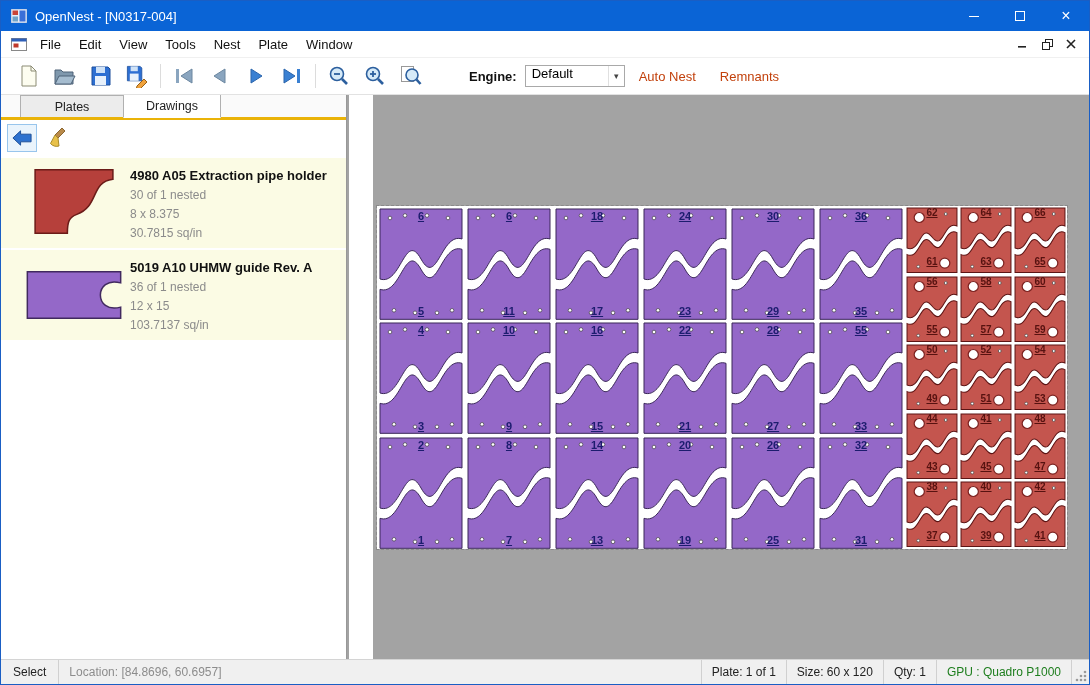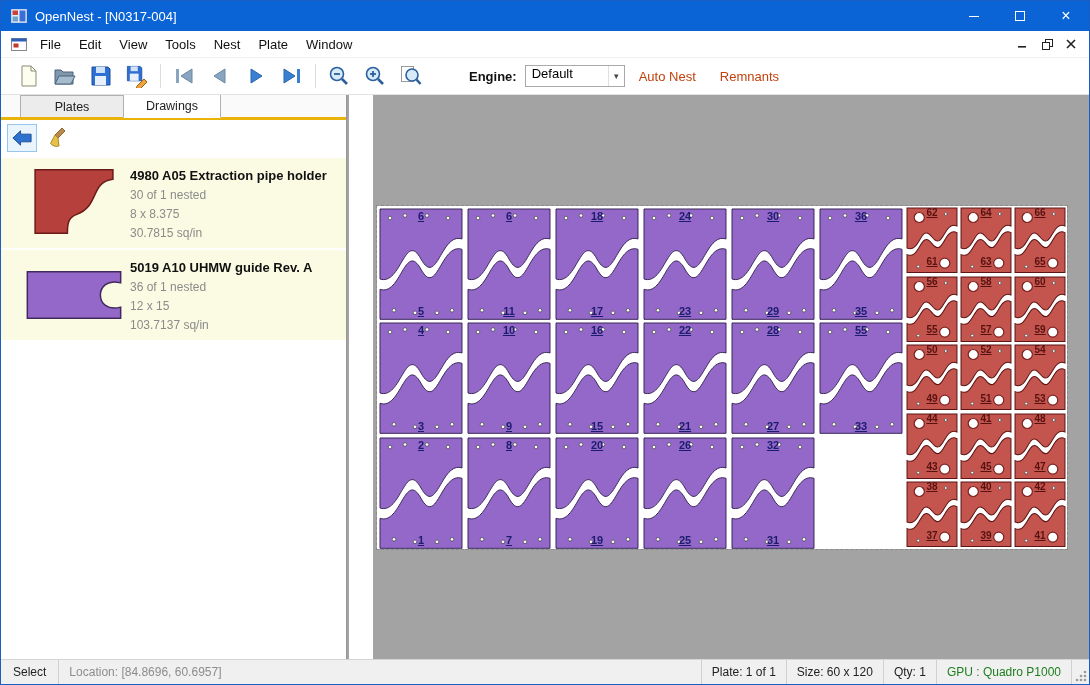--- a/index.html
+++ b/index.html
@@ -585,20 +585,42 @@
               <g transform="rotate(180 44 58.16)">
                 <g>
                   <path d="M3,3 H85 V33 C64,26 60,82 44,53 C28,24 24,80 3,73 Z" fill="#9468c8" stroke="#3a2758" stroke-width="1"></path>
                   <circle class="hp" cx="13" cy="12" r="1.8"></circle>
                   <circle class="hp" cx="28" cy="9.5" r="1.8"></circle>
                   <circle class="hp" cx="50" cy="9.5" r="1.8"></circle>
                   <circle class="hp" cx="71" cy="12" r="1.8"></circle>
                 </g>
               </g>
             </svg>
+            <div class="num top" style="color:#1c1c6e">14</div>
+            <div class="num bot" style="color:#1c1c6e">13</div>
+          </div>
+          <div class="cell">
+            <svg viewBox="0 0 88 114.33" preserveAspectRatio="none">
+              <g>
+                <path d="M3,3 H85 V33 C64,26 60,82 44,53 C28,24 24,80 3,73 Z" fill="#9468c8" stroke="#3a2758" stroke-width="1"></path>
+                <circle class="hp" cx="13" cy="12" r="1.8"></circle>
+                <circle class="hp" cx="28" cy="9.5" r="1.8"></circle>
+                <circle class="hp" cx="50" cy="9.5" r="1.8"></circle>
+                <circle class="hp" cx="71" cy="12" r="1.8"></circle>
+              </g>
+              <g transform="rotate(180 44 58.16)">
+                <g>
+                  <path d="M3,3 H85 V33 C64,26 60,82 44,53 C28,24 24,80 3,73 Z" fill="#9468c8" stroke="#3a2758" stroke-width="1"></path>
+                  <circle class="hp" cx="13" cy="12" r="1.8"></circle>
+                  <circle class="hp" cx="28" cy="9.5" r="1.8"></circle>
+                  <circle class="hp" cx="50" cy="9.5" r="1.8"></circle>
+                  <circle class="hp" cx="71" cy="12" r="1.8"></circle>
+                </g>
+              </g>
+            </svg>
             <div class="num top" style="color:#1c1c6e">20</div>
             <div class="num bot" style="color:#1c1c6e">19</div>
           </div>
           <div class="cell">
             <svg viewBox="0 0 88 114.33" preserveAspectRatio="none">
               <g>
                 <path d="M3,3 H85 V33 C64,26 60,82 44,53 C28,24 24,80 3,73 Z" fill="#9468c8" stroke="#3a2758" stroke-width="1"></path>
                 <circle class="hp" cx="13" cy="12" r="1.8"></circle>
                 <circle class="hp" cx="28" cy="9.5" r="1.8"></circle>
                 <circle class="hp" cx="50" cy="9.5" r="1.8"></circle>

